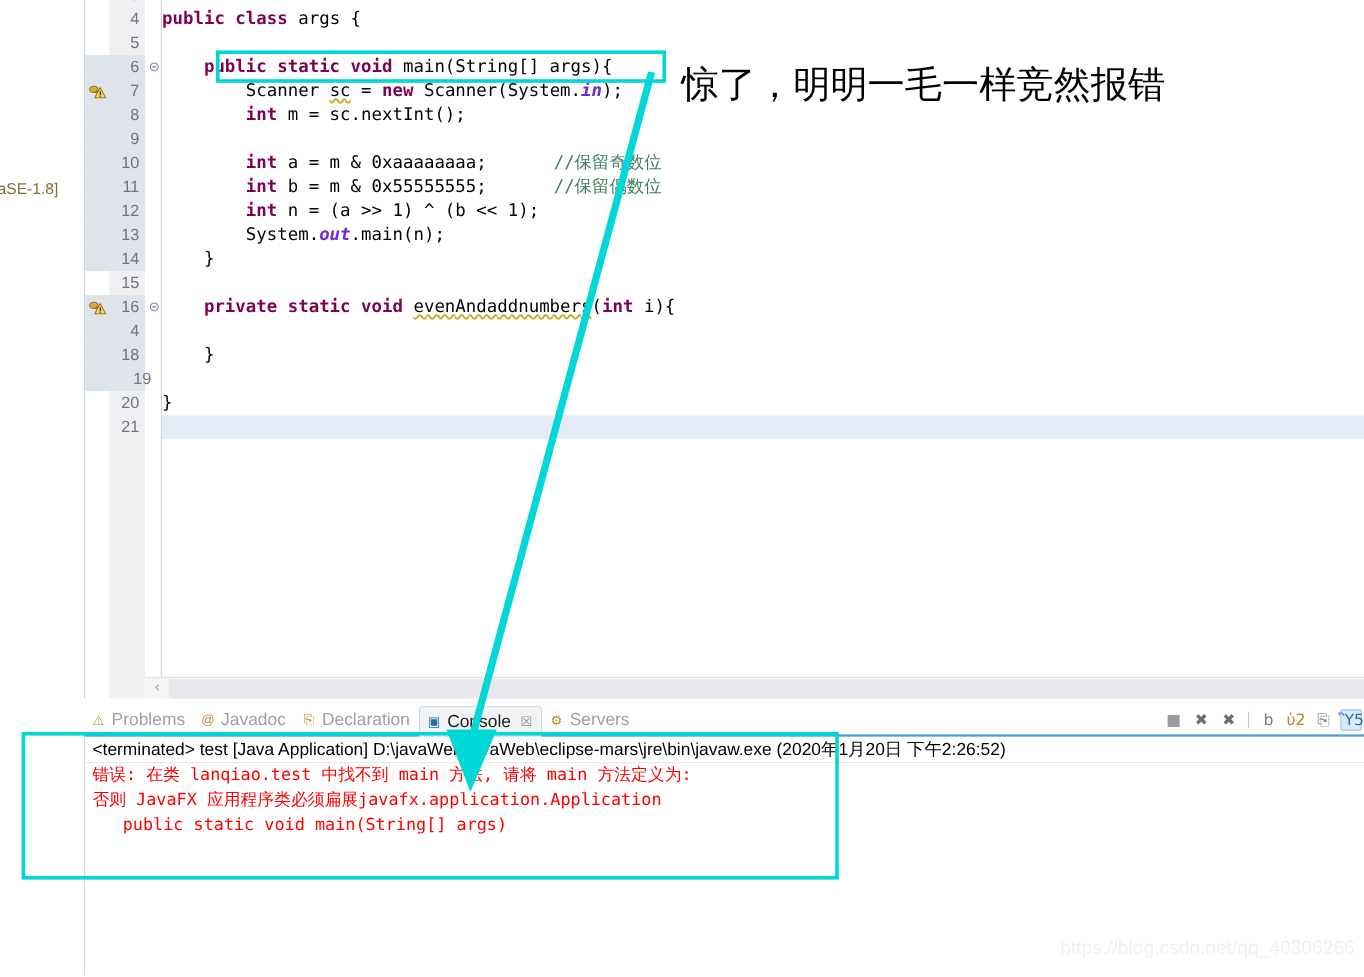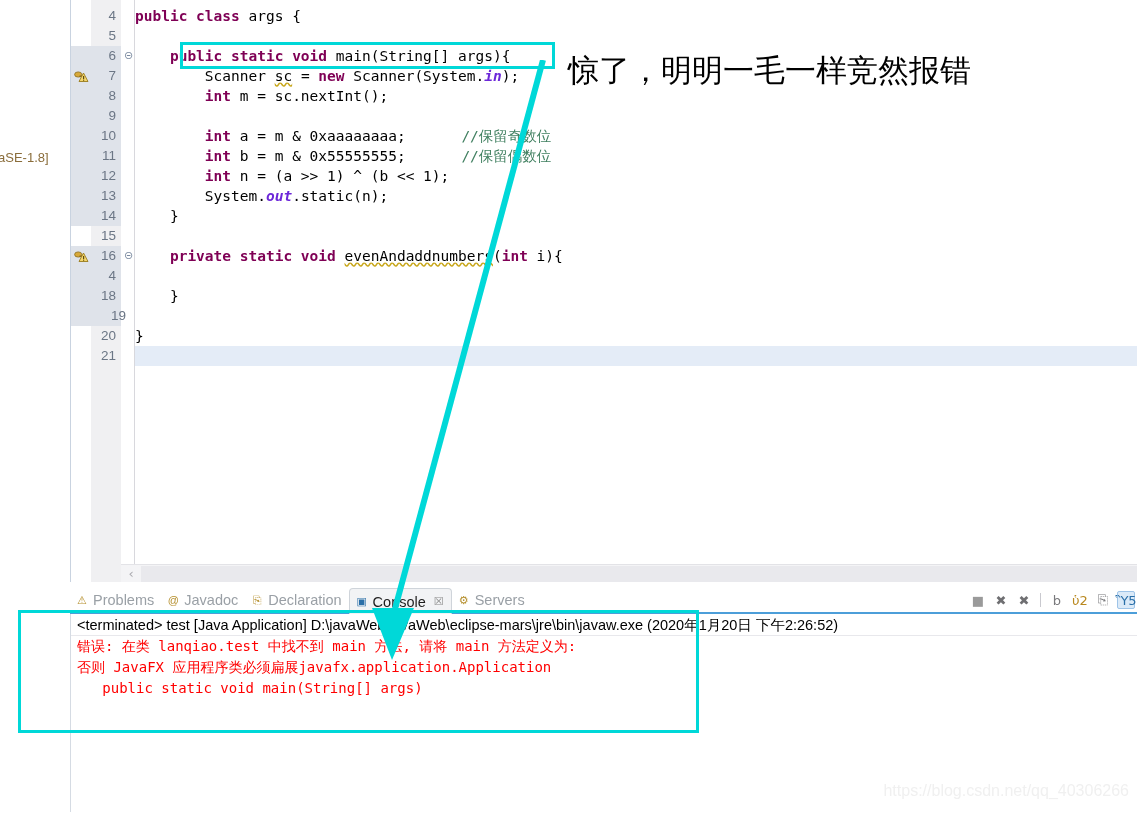--- a/index.html
+++ b/index.html
@@ -238,21 +238,21 @@
         <div class="line" style="position: absolute; left: 0px; top: 0px; right: 0px;"></div>
         <div class="line" style="position: absolute; left: 0px; top: 20px; right: 0px;"><span class="kw">public </span><span class="kw">class </span><span class="plain">args {</span></div>
         <div class="line" style="position: absolute; left: 0px; top: 40px; right: 0px;"></div>
         <div class="line" style="position: absolute; left: 0px; top: 60px; right: 0px;"><span class="plain">    </span><span class="kw">public static void </span><span class="plain">main(String[] args){</span></div>
         <div class="line" style="position: absolute; left: 0px; top: 80px; right: 0px;"><span class="plain">        Scanner </span><span class="plain warn-underline">sc</span><span class="plain"> = </span><span class="kw">new </span><span class="plain">Scanner(System.</span><span class="fld">in</span><span class="plain">);</span></div>
         <div class="line" style="position: absolute; left: 0px; top: 100px; right: 0px;"><span class="plain">        </span><span class="kw">int </span><span class="plain">m = sc.nextInt();</span></div>
         <div class="line" style="position: absolute; left: 0px; top: 120px; right: 0px;"></div>
         <div class="line" style="position: absolute; left: 0px; top: 140px; right: 0px;"><span class="plain">        </span><span class="kw">int </span><span class="plain">a = m &amp; 0xaaaaaaaa; </span><span class="cmt">//保留奇数位</span></div>
         <div class="line" style="position: absolute; left: 0px; top: 160px; right: 0px;"><span class="plain">        </span><span class="kw">int </span><span class="plain">b = m &amp; 0x55555555; </span><span class="cmt">//保留偶数位</span></div>
         <div class="line" style="position: absolute; left: 0px; top: 180px; right: 0px;"><span class="plain">        </span><span class="kw">int </span><span class="plain">n = (a &gt;&gt; 1) ^ (b &lt;&lt; 1);</span></div>
-        <div class="line" style="position: absolute; left: 0px; top: 200px; right: 0px;"><span class="plain">        System.</span><span class="fld">out</span><span class="plain">.static(n);</span></div>
+        <div class="line" style="position: absolute; left: 0px; top: 200px; right: 0px;"><span class="plain">        System.</span><span class="fld">out</span><span class="plain">.main(n);</span></div>
         <div class="line" style="position: absolute; left: 0px; top: 220px; right: 0px;"><span class="plain">    }</span></div>
         <div class="line" style="position: absolute; left: 0px; top: 240px; right: 0px;"></div>
         <div class="line" style="position: absolute; left: 0px; top: 260px; right: 0px;"><span class="plain">    </span><span class="kw">private static void </span><span class="plain warn-underline">evenAndaddnumbers</span><span class="plain">(</span><span class="kw">int </span><span class="plain">i){</span></div>
         <div class="line" style="position: absolute; left: 0px; top: 280px; right: 0px;"></div>
         <div class="line" style="position: absolute; left: 0px; top: 300px; right: 0px;"><span class="plain">    }</span></div>
         <div class="line" style="position: absolute; left: 0px; top: 320px; right: 0px;"></div>
         <div class="line" style="position: absolute; left: 0px; top: 340px; right: 0px;"><span class="plain">}</span></div>
         <div class="line current" style="position: absolute; left: 0px; top: 360px; right: 0px;"></div>
       </div>
 

